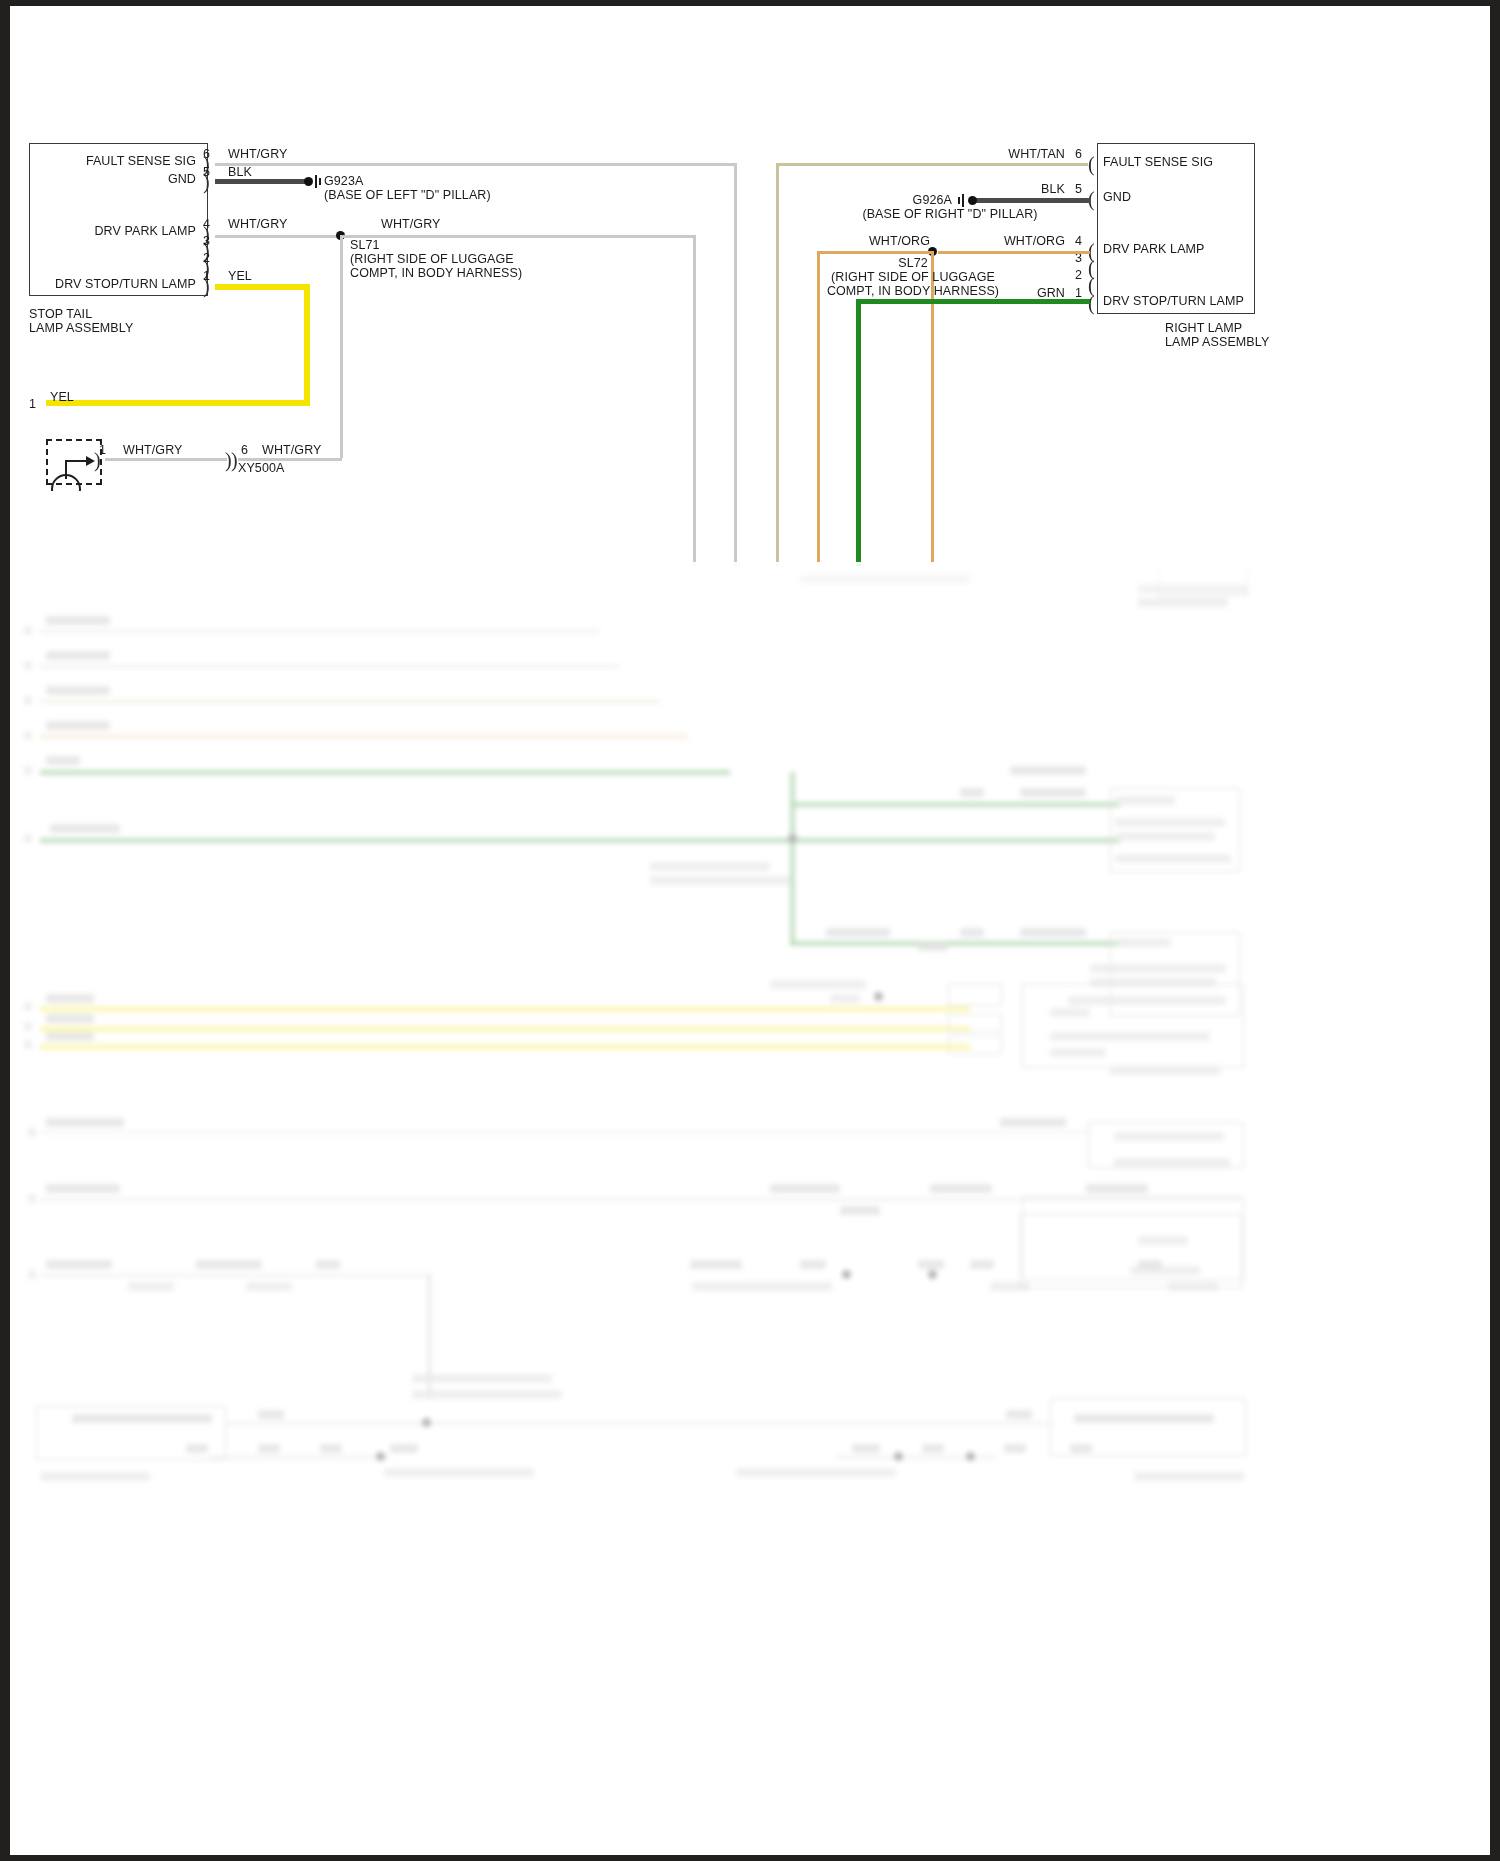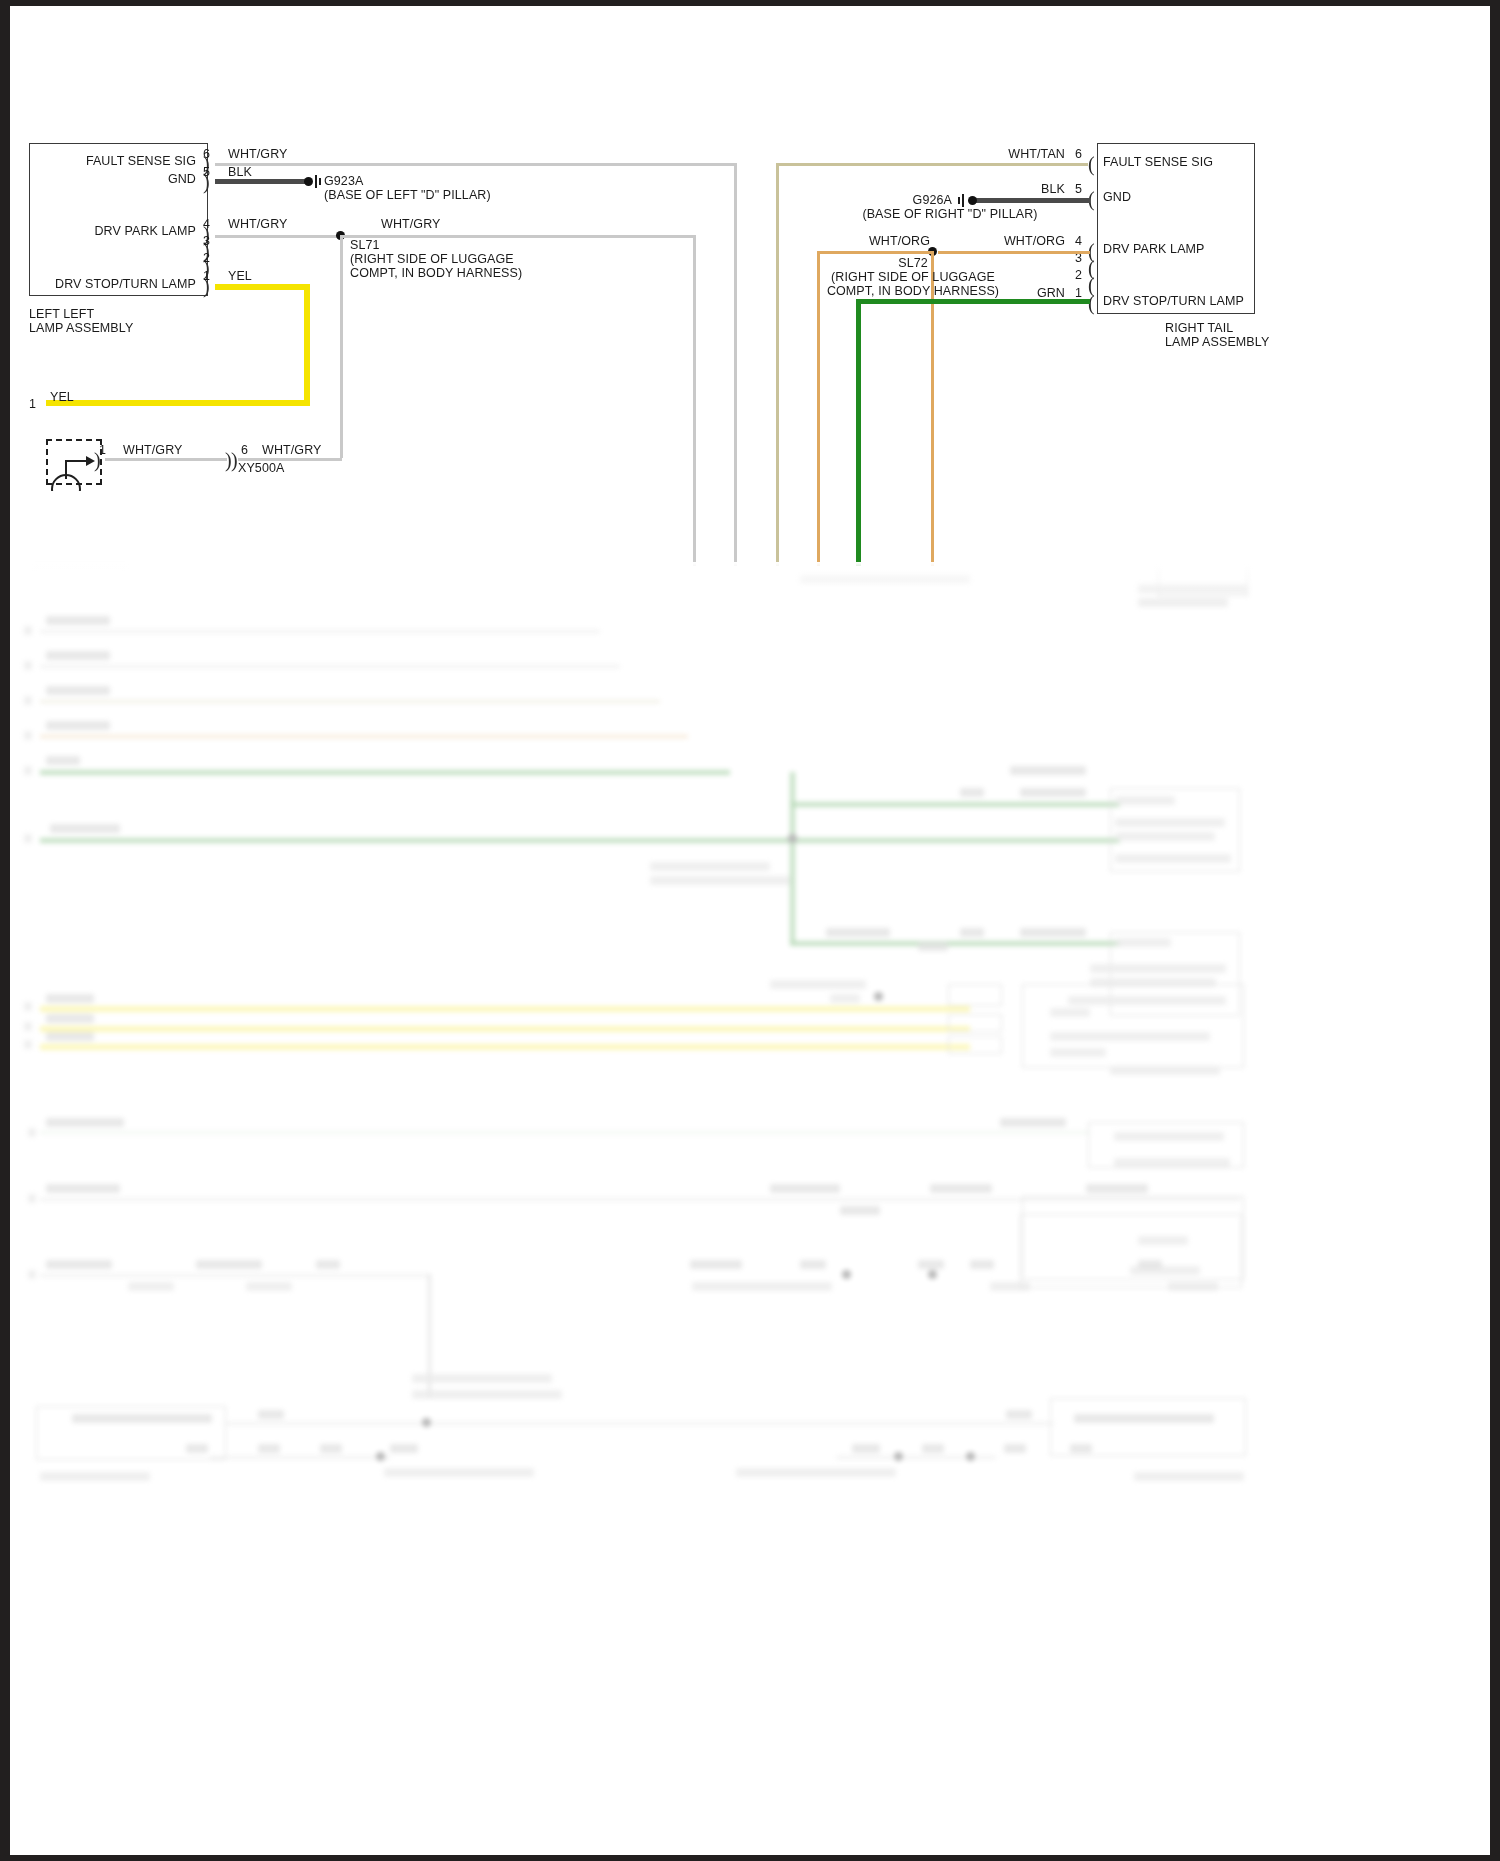--- a/index.html
+++ b/index.html
@@ -296,21 +296,21 @@
     <div class="pinnum" style="left:193px;top:211px;">4</div>
     <div class="pinnum" style="left:193px;top:228px;">3</div>
     <div class="pinnum" style="left:193px;top:245px;">2</div>
     <div class="pinnum" style="left:193px;top:263px;">1</div>
 
     <div class="lbl" style="left:218px;top:141px;">WHT/GRY</div>
     <div class="lbl" style="left:218px;top:159px;">BLK</div>
     <div class="lbl" style="left:218px;top:211px;">WHT/GRY</div>
     <div class="lbl" style="left:218px;top:263px;">YEL</div>
 
-    <div class="lbl" style="left:19px;top:301px;">LEFT LEFT</div>
+    <div class="lbl" style="left:19px;top:301px;">STOP TAIL</div>
     <div class="lbl" style="left:19px;top:315px;">LAMP ASSEMBLY</div>
 
     <div class="wire hw gry" style="left:205px;top:157px;width:521px;height:2.5px;"></div>
     <div class="wire vw gry" style="left:724px;top:157px;height:403px;width:2.5px;"></div>
 
     <div class="wire hw blk" style="left:205px;top:173px;width:93px;"></div>
     <div class="dot" style="left:294px;top:171px;"></div>
     <div class="gnd-sym" style="left:305px;top:169px;"></div>
     <div class="gnd-sym2" style="left:309px;top:172px;"></div>
     <div class="lbl" style="left:314px;top:168px;">G923A</div>
@@ -372,21 +372,21 @@
     <div class="pinnum" style="left:1065px;top:228px;">4</div>
     <div class="pinnum" style="left:1065px;top:245px;">3</div>
     <div class="pinnum" style="left:1065px;top:262px;">2</div>
     <div class="pinnum" style="left:1065px;top:280px;">1</div>
 
     <div class="lbl r" style="left:930px;top:141px;width:125px;">WHT/TAN</div>
     <div class="lbl r" style="left:930px;top:176px;width:125px;">BLK</div>
     <div class="lbl r" style="left:930px;top:228px;width:125px;">WHT/ORG</div>
     <div class="lbl r" style="left:930px;top:280px;width:125px;">GRN</div>
 
-    <div class="lbl" style="left:1155px;top:315px;">RIGHT TAIL</div>
+    <div class="lbl" style="left:1155px;top:315px;">RIGHT LAMP</div>
     <div class="lbl" style="left:1155px;top:329px;">LAMP ASSEMBLY</div>
 
     <div class="wire hw tan" style="left:766px;top:157px;width:312px;height:2.5px;"></div>
     <div class="wire vw tan" style="left:766px;top:157px;height:403px;width:2.5px;"></div>
 
     <div class="wire hw blk" style="left:966px;top:192px;width:114px;"></div>
     <div class="dot" style="left:958px;top:190px;"></div>
     <div class="gnd-sym" style="left:952px;top:188px;"></div>
     <div class="gnd-sym2" style="left:948px;top:191px;"></div>
     <div class="lbl r" style="left:838px;top:187px;width:104px;">G926A</div>

